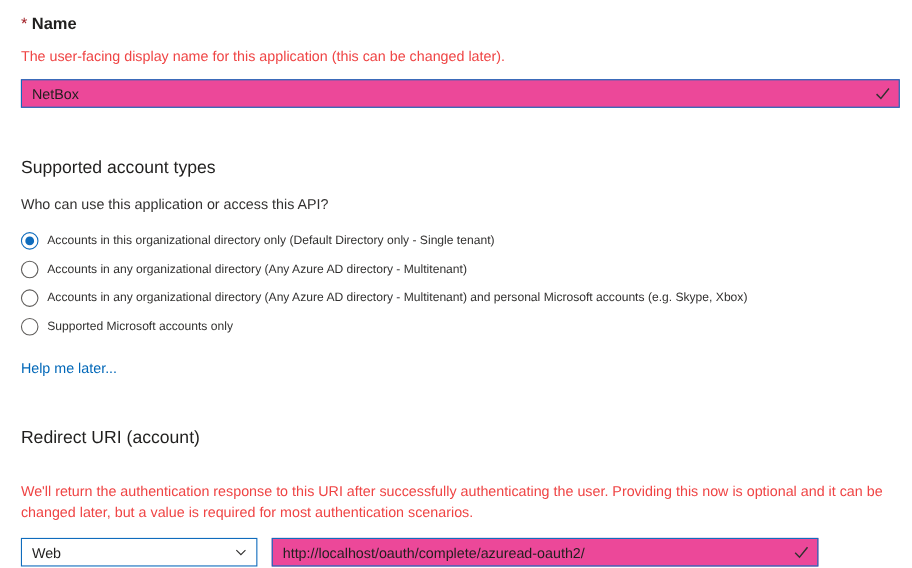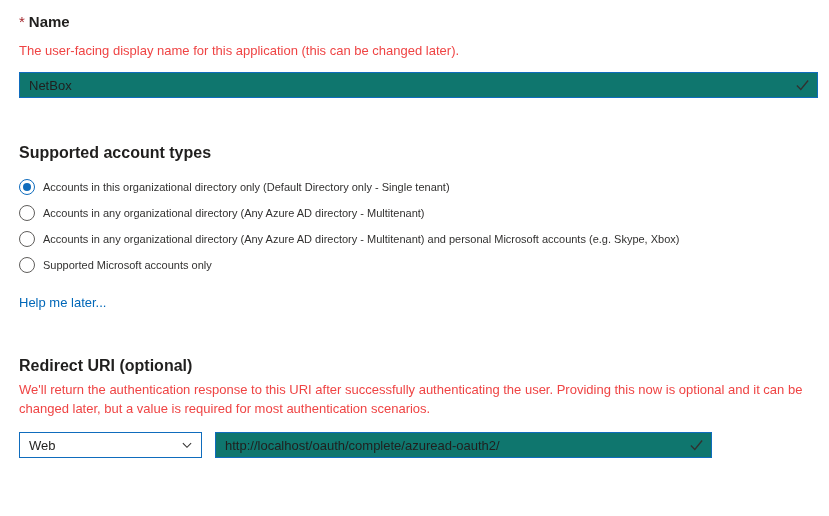--- a/index.html
+++ b/index.html
@@ -23,51 +23,51 @@
     color: #a4262c;
     margin-right: 4px;
     font-weight: 400;
   }
   .desc {
     margin-top: 10px;
     font-size: 13px;
     line-height: 18px;
     color: #ef4444;
   }
-  .desc.wrap { max-width: 795px; line-height: 19px; margin-top: 4px; }
+  .desc.wrap { max-width: 795px; line-height: 19px; margin-top: 28px; }
 
   .input-wrap {
     position: relative;
     margin-top: 12px;
   }
   .input-wrap.full { width: 799px; }
   .text-input {
     width: 100%;
     height: 26px;
     border: 1px solid #0f6cbd;
-    background: #0f766e;
+    background: #ec4899;
     padding: 0 28px 0 9px;
     font-family: "Liberation Sans", "DejaVu Sans", sans-serif;
     font-size: 13px;
     color: #201f1e;
     outline: none;
   }
   .check-icon {
     position: absolute;
     right: 8px;
     top: 50%;
     transform: translateY(-50%);
     display: inline-flex;
     pointer-events: none;
   }
 
   .section-heading {
     margin-top: 44px;
     font-size: 16px;
-    font-weight: 700;
+    font-weight: 400;
     line-height: 21px;
     color: #201f1e;
   }
   .question {
     margin-top: 14px;
     font-size: 13px;
     line-height: 18px;
     color: #323130;
   }
 
@@ -114,21 +114,21 @@
     cursor: pointer;
   }
 
   .uri-row {
     margin-top: 14px;
     display: flex;
     align-items: center;
     gap: 13px;
   }
   .select-box {
-    width: 183px;
+    width: 215px;
     height: 26px;
     border: 1px solid #0f6cbd;
     background: #ffffff;
     display: flex;
     align-items: center;
     justify-content: space-between;
     padding: 0 8px 0 9px;
     font-size: 13px;
     color: #201f1e;
     cursor: pointer;
@@ -149,20 +149,21 @@
     <input type="text" class="text-input" value="NetBox" style="">
     <span class="check-icon">
       <svg width="15" height="15" viewBox="0 0 16 16">
           <path d="M2 8.6l4.2 4.2L14 3.2" fill="none" stroke="#323130" stroke-width="1.4"></path>
         </svg>
     </span>
   </div>
 
   
   <div class="section-heading">Supported account types</div>
+  <div class="question">Who can use this application or access this API?</div>
 
   <div class="radio-group">
     <div class="radio-row">
       <span class="radio checked"></span>
       <span class="radio-label">Accounts in this organizational directory only (Default Directory only - Single tenant)</span>
     </div>
     <div class="radio-row">
       <span class="radio"></span>
       <span class="radio-label">Accounts in any organizational directory (Any Azure AD directory - Multitenant)</span>
     </div>
@@ -172,21 +173,21 @@
     </div>
     <div class="radio-row">
       <span class="radio"></span>
       <span class="radio-label">Supported Microsoft accounts only</span>
     </div>
   </div>
 
   <a class="help-link">Help me later...</a>
 
   
-  <div class="section-heading">Redirect URI (optional)</div>
+  <div class="section-heading">Redirect URI (account)</div>
   <div class="desc wrap">We'll return the authentication response to this URI after successfully authenticating the user. Providing this now is optional and it can be changed later, but a value is required for most authentication scenarios.</div>
 
   <div class="uri-row">
     <div class="select-box">
       <span>Web</span>
       <span style="display:inline-flex;">
         <svg width="12" height="12" viewBox="0 0 16 16">
             <path d="M2.5 5.5L8 11l5.5-5.5" fill="none" stroke="#323130" stroke-width="1.4"></path>
           </svg>
       </span>

